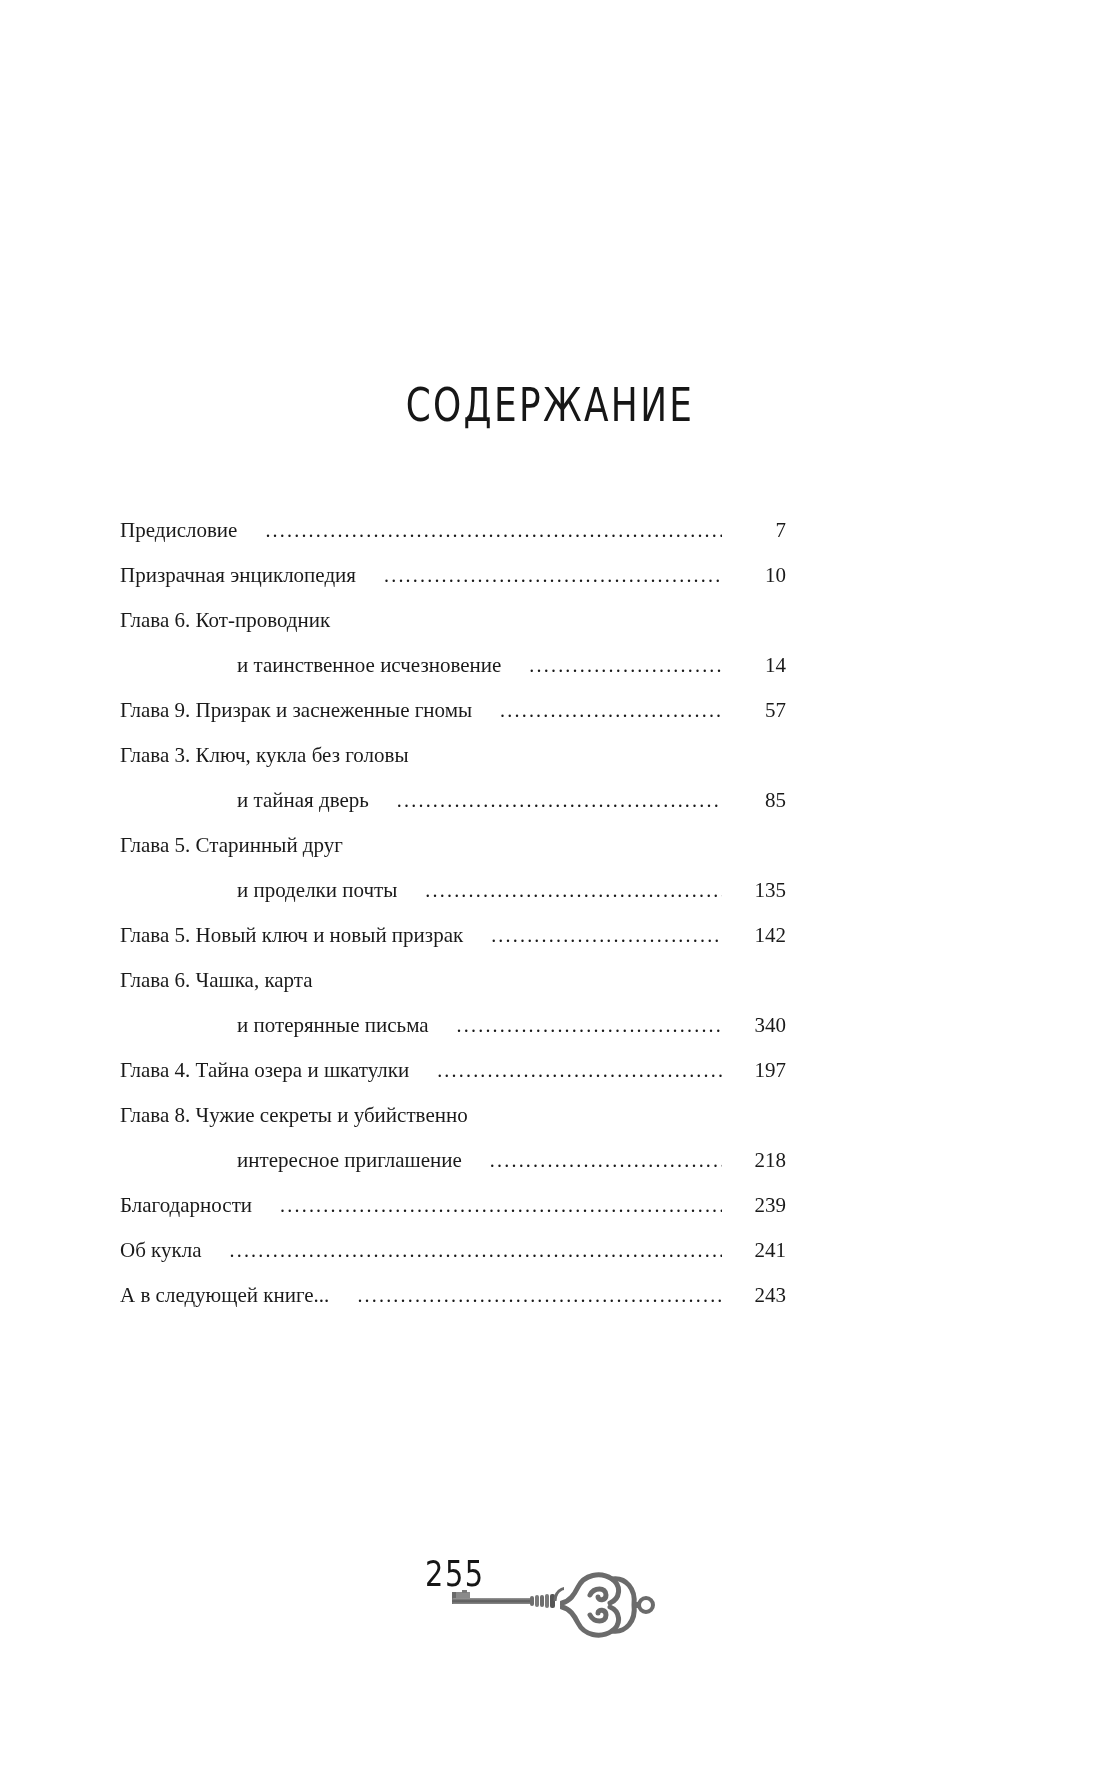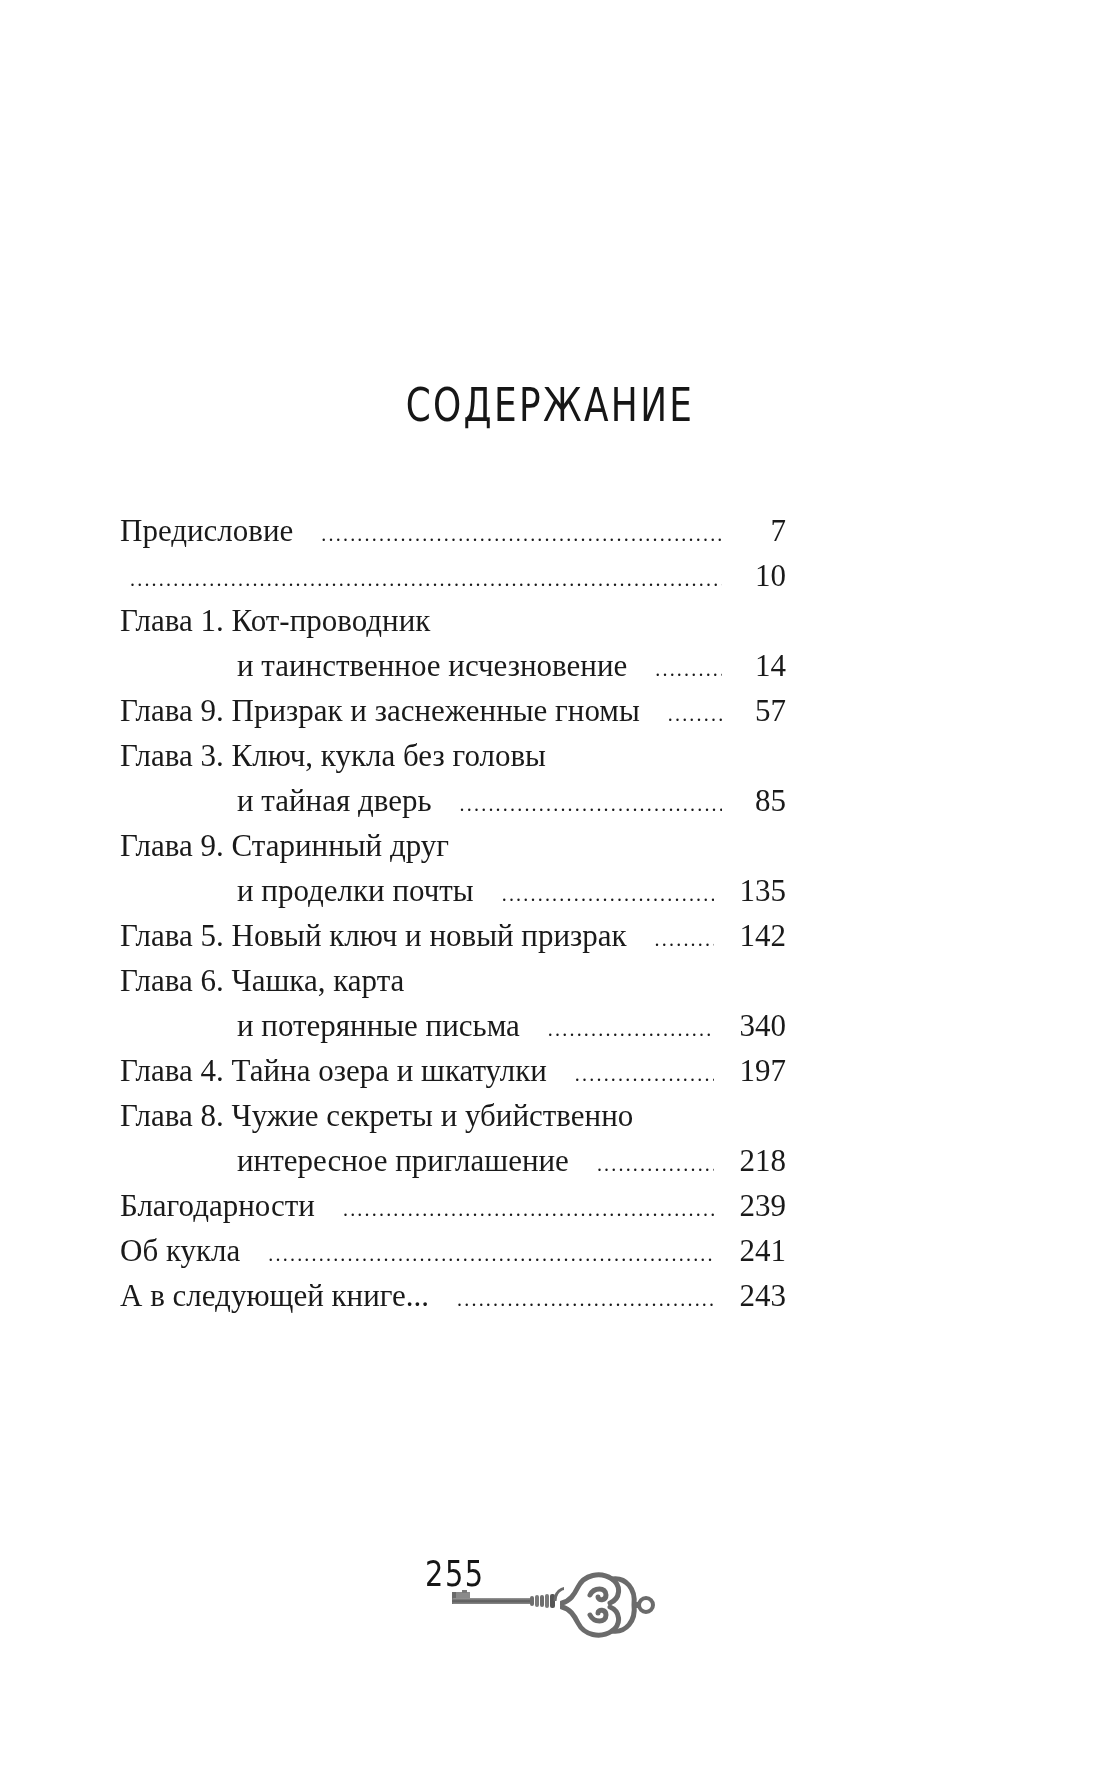--- a/index.html
+++ b/index.html
@@ -12,21 +12,21 @@
     position: absolute; top: 378px; left: 0; width: 1100px;
     text-align: center;
     font-family: "DejaVu Sans", sans-serif;
     font-size: 46px; font-weight: normal; letter-spacing: 3px;
     transform: scaleX(0.78); transform-origin: 550px 0;
     color: #161616;
   }
   .toc { position: absolute; top: 508px; left: 120px; width: 666px; }
   .row {
     height: 45px; display: flex; align-items: baseline;
-    font-size: 31px; line-height: 45px; white-space: nowrap; gap: 18px;
+    font-size: 21px; line-height: 45px; white-space: nowrap; gap: 18px;
   }
   .row.indent .label { padding-left: 117px; }
   .label { flex: 0 0 auto; }
   .dots {
     flex: 1 1 auto; overflow: hidden; margin: 0 8px 0 10px;
     font-size: 20px; letter-spacing: 2.2px; color: #1a1a1a;
   }
   .dots::before {
     content: "........................................................................................................................................................";
   }
@@ -46,46 +46,47 @@
 
 <div class="title">СОДЕРЖАНИЕ</div>
 
 <div class="toc">
   <div class="row">
     <span class="label">Предисловие</span>
     <span class="dots"></span>
     <span class="page">7</span>
   </div>
   <div class="row">
+    <span class="label">Призрачная энциклопедия</span>
     <span class="dots"></span>
     <span class="page">10</span>
   </div>
   <div class="row">
-    <span class="label">Глава 1. Кот-проводник</span>
+    <span class="label">Глава 6. Кот-проводник</span>
   </div>
   <div class="row indent">
     <span class="label">и таинственное исчезновение</span>
     <span class="dots"></span>
     <span class="page">14</span>
   </div>
   <div class="row">
     <span class="label">Глава 9. Призрак и заснеженные гномы</span>
     <span class="dots"></span>
     <span class="page">57</span>
   </div>
   <div class="row">
     <span class="label">Глава 3. Ключ, кукла без головы</span>
   </div>
   <div class="row indent">
     <span class="label">и тайная дверь</span>
     <span class="dots"></span>
     <span class="page">85</span>
   </div>
   <div class="row">
-    <span class="label">Глава 9. Старинный друг</span>
+    <span class="label">Глава 5. Старинный друг</span>
   </div>
   <div class="row indent">
     <span class="label">и проделки почты</span>
     <span class="dots"></span>
     <span class="page">135</span>
   </div>
   <div class="row">
     <span class="label">Глава 5. Новый ключ и новый призрак</span>
     <span class="dots"></span>
     <span class="page">142</span>

